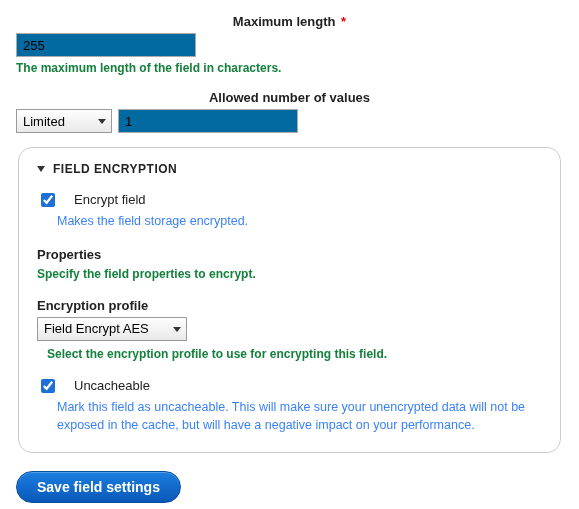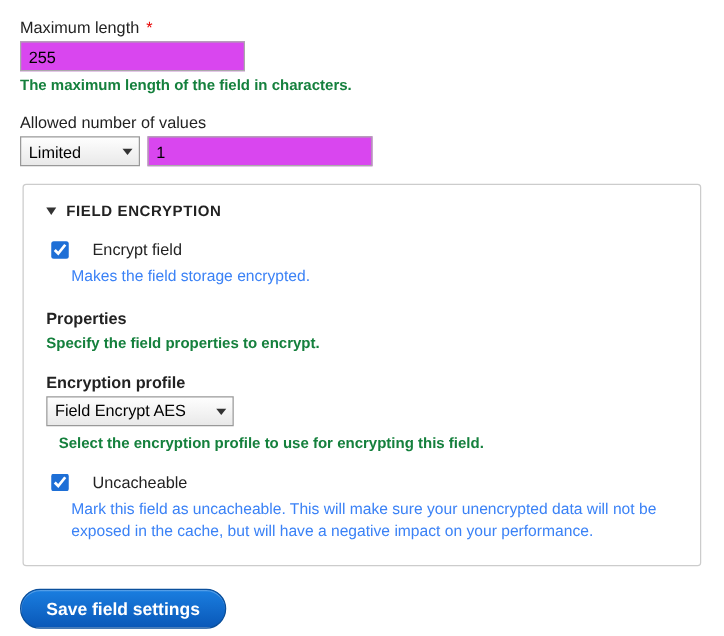--- a/index.html
+++ b/index.html
@@ -7,32 +7,33 @@
     font-family: "Lucida Grande", "Helvetica Neue", Arial, sans-serif;
     font-size: 13px;
     color: #333;
     margin: 0;
     padding: 14px 16px;
     background: #fff;
     width: 579px;
   }
   .form-item { margin-bottom: 14px; }
   .label {
-    font-weight: normal;
+    font-weight: bold;
     color: #222;
     margin-bottom: 4px;
     display: block;
+    text-align: center;
   }
   .required-marker { color: #e60000; margin-left: 2px; }
   .text-input {
     border: 1px solid #aaa;
     padding: 3px 6px;
     font-size: 13px;
     height: 24px;
-    background: #d946ef;
+    background: #0369a1;
   }
   .text-input.wide { width: 180px; }
   .description {
     color: #15803d;
     font-size: 12px;
     margin-top: 3px;
     line-height: 1.35;
     font-weight: bold;
   }
   .inline-row { display: flex; gap: 6px; }
@@ -53,21 +54,21 @@
     right: 6px;
     top: 50%;
     margin-top: -2px;
     border-left: 4px solid transparent;
     border-right: 4px solid transparent;
     border-top: 5px solid #333;
     pointer-events: none;
   }
   fieldset.encryption {
     border: 1px solid #ccc;
-    border-radius: 3px;
+    border-radius: 14px;
     padding: 14px 18px 18px 18px;
     margin-bottom: 18px;
   }
   .fieldset-legend {
     display: flex;
     align-items: center;
     gap: 4px;
     text-transform: uppercase;
     font-weight: bold;
     letter-spacing: 0.5px;

